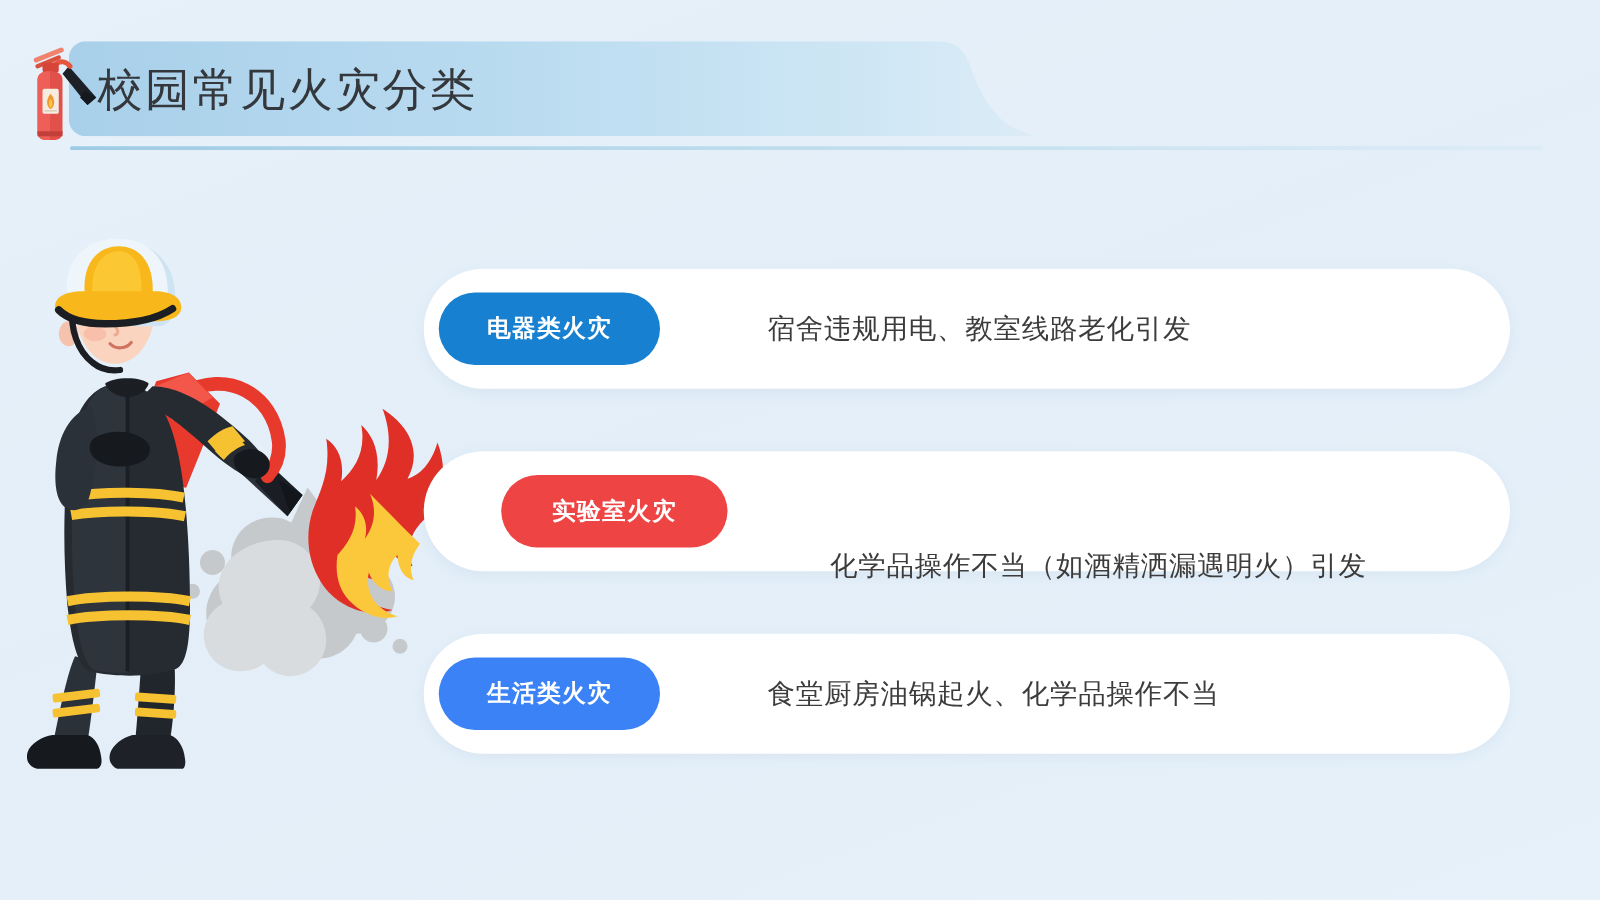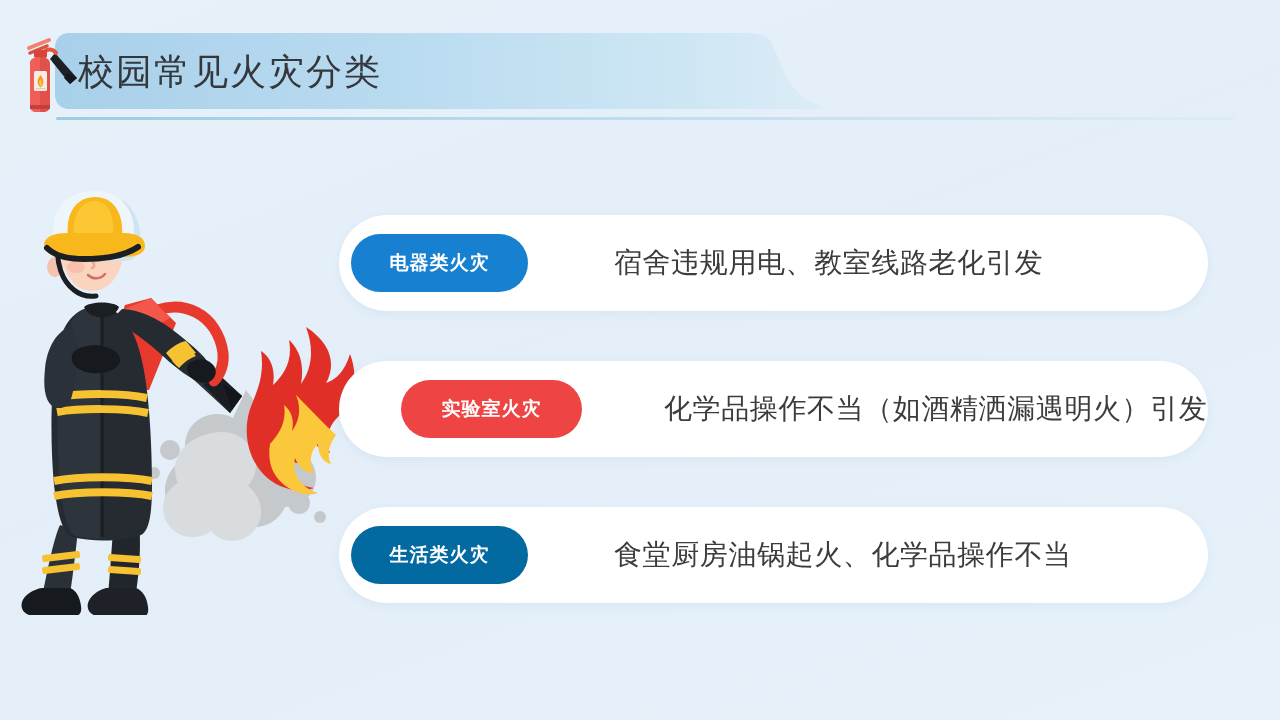--- a/index.html
+++ b/index.html
@@ -96,35 +96,35 @@
     justify-content: center;
     color: #ffffff;
     font-size: 19px;
     font-weight: bold;
     letter-spacing: 1px;
     white-space: nowrap;
     box-sizing: border-box;
   }
   #card-0 .tag-pill { left: 12px;  width: 177px; background: #1880d0; }
   #card-1 .tag-pill { left: 62px;  width: 181px; background: #ef4444; }
-  #card-2 .tag-pill { left: 12px;  width: 177px; background: #0369a1; }
+  #card-2 .tag-pill { left: 12px;  width: 177px; background: #3b82f6; }
 
   .card-desc {
     position: absolute;
     top: 0;
     height: 96px;
     display: flex;
     align-items: center;
-    font-size: 28px;
+    font-size: 22px;
     color: #3c3c3c;
     letter-spacing: 0.6px;
     white-space: nowrap;
   }
   #card-0 .card-desc { left: 275px; }
-  #card-1 .card-desc { left: 325px; }
+  #card-1 .card-desc { left: 325px; margin-top: 44px; }
   #card-2 .card-desc { left: 275px; }
 </style>
 </head>
 <body>
 
 <div id="slide">
 
   <div class="header-banner">
     <svg width="775" height="76" viewBox="0 0 775 76" xmlns="http://www.w3.org/2000/svg">
       <defs>

